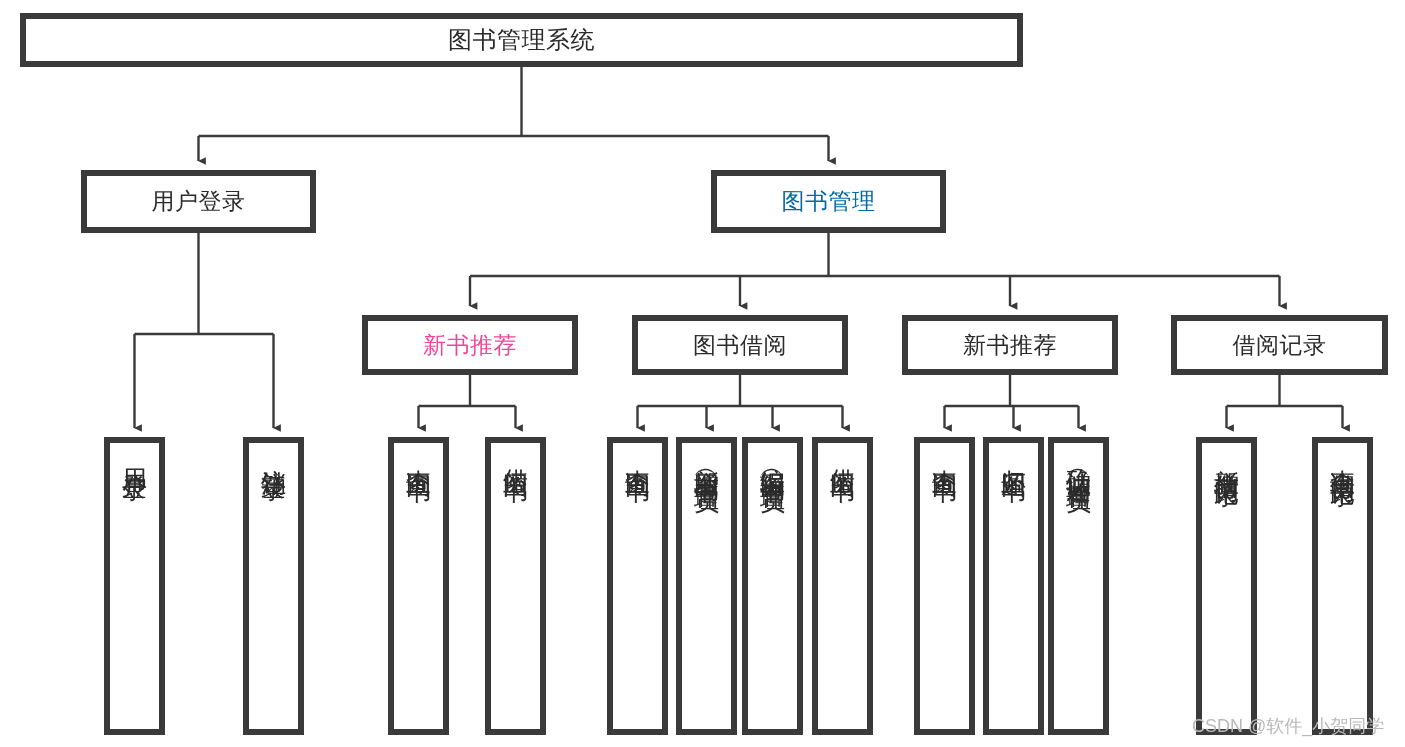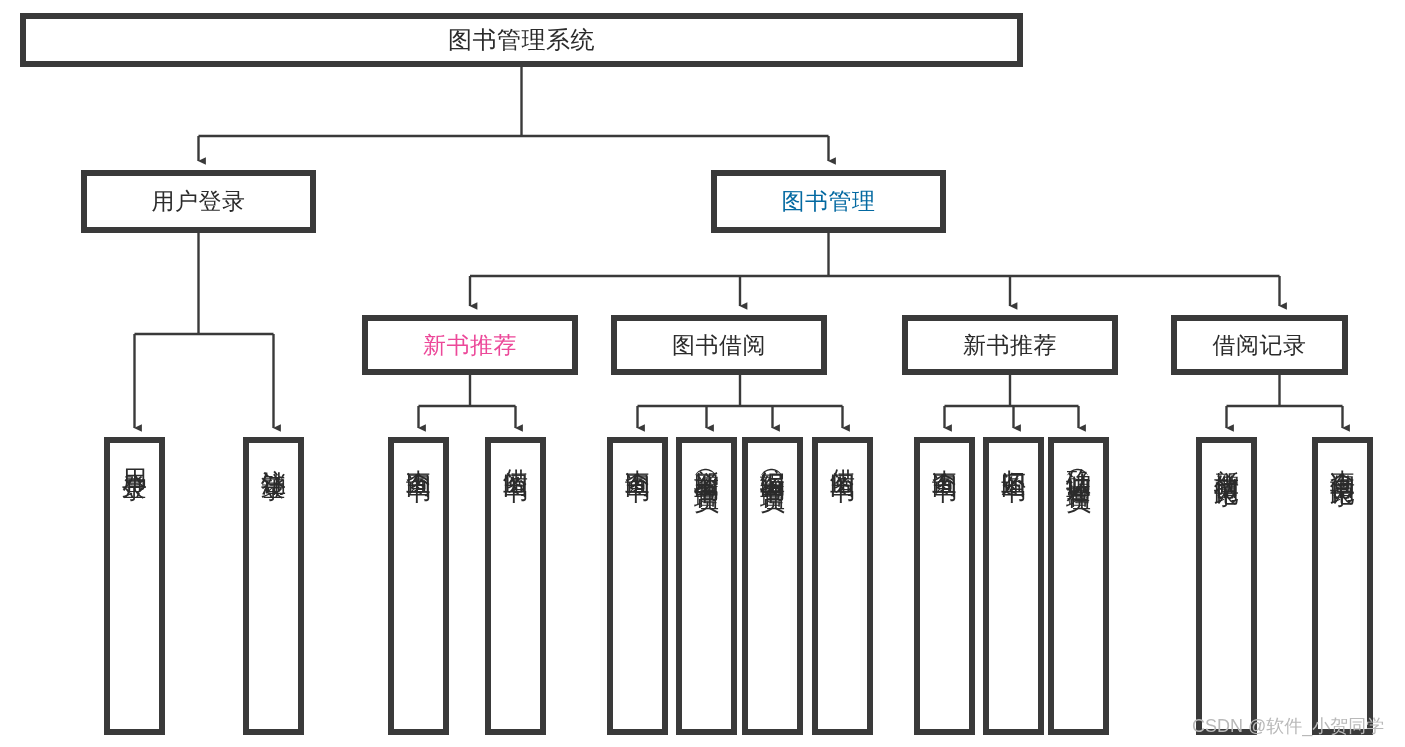--- a/index.html
+++ b/index.html
@@ -122,27 +122,27 @@
       </div>
       <div class="node horizontal" style="left: 81px; top: 170px; width: 235px; height: 63px; border-color: rgb(58, 58, 58); background: rgb(255, 255, 255);">
         <span class="node-label" style="color: rgb(43, 43, 43);">用户登录</span>
       </div>
       <div class="node horizontal" style="left: 711px; top: 170px; width: 235px; height: 63px; border-color: rgb(58, 58, 58); background: rgb(255, 255, 255);">
         <span class="node-label" style="color: #0369a1;">图书管理</span>
       </div>
       <div class="node horizontal" style="left: 362px; top: 315px; width: 216px; height: 60px; border-color: rgb(58, 58, 58); background: rgb(255, 255, 255);">
         <span class="node-label" style="color: #ec4899;">新书推荐</span>
       </div>
-      <div class="node horizontal" style="left: 611px; top: 315px; width: 216px; height: 60px; border-color: rgb(58, 58, 58); background: rgb(255, 255, 255);">
+      <div class="node horizontal" style="left: 632px; top: 315px; width: 216px; height: 60px; border-color: rgb(58, 58, 58); background: rgb(255, 255, 255);">
         <span class="node-label" style="color: rgb(43, 43, 43);">图书借阅</span>
       </div>
       <div class="node horizontal" style="left: 902px; top: 315px; width: 216px; height: 60px; border-color: rgb(58, 58, 58); background: rgb(255, 255, 255);">
         <span class="node-label" style="color: rgb(43, 43, 43);">新书推荐</span>
       </div>
-      <div class="node horizontal" style="left: 1171px; top: 315px; width: 177px; height: 60px; border-color: rgb(58, 58, 58); background: rgb(255, 255, 255);">
+      <div class="node horizontal" style="left: 1171px; top: 315px; width: 217px; height: 60px; border-color: rgb(58, 58, 58); background: rgb(255, 255, 255);">
         <span class="node-label" style="color: rgb(43, 43, 43);">借阅记录</span>
       </div>
       <div class="node vertical" style="left: 104px; top: 437px; width: 61px; height: 298px; border-color: rgb(58, 58, 58); background: rgb(255, 255, 255);">
         <span class="node-label" style="color: rgb(43, 43, 43);">用户登录</span>
       </div>
       <div class="node vertical" style="left: 243px; top: 437px; width: 61px; height: 298px; border-color: rgb(58, 58, 58); background: rgb(255, 255, 255);">
         <span class="node-label" style="color: rgb(43, 43, 43);">注销登录</span>
       </div>
       <div class="node vertical" style="left: 388px; top: 437px; width: 61px; height: 298px; border-color: rgb(58, 58, 58); background: rgb(255, 255, 255);">
         <span class="node-label" style="color: rgb(43, 43, 43);">查询图书</span>

